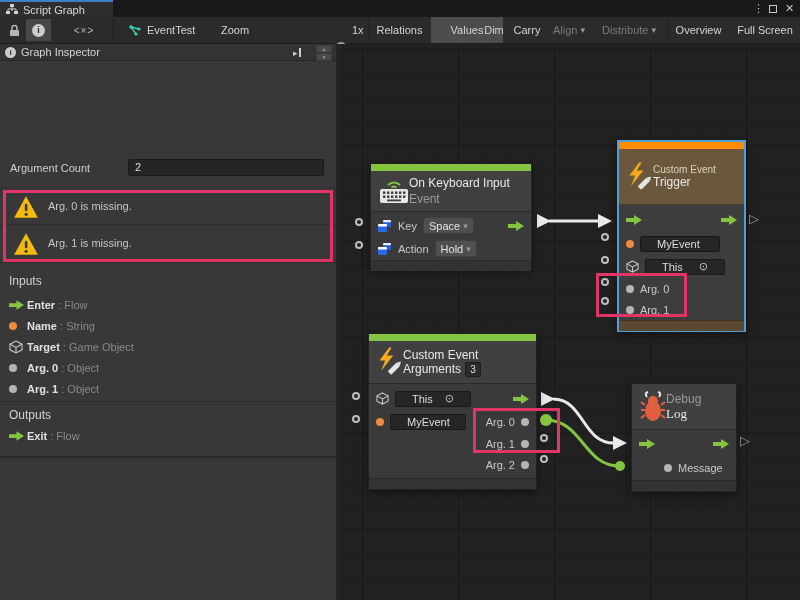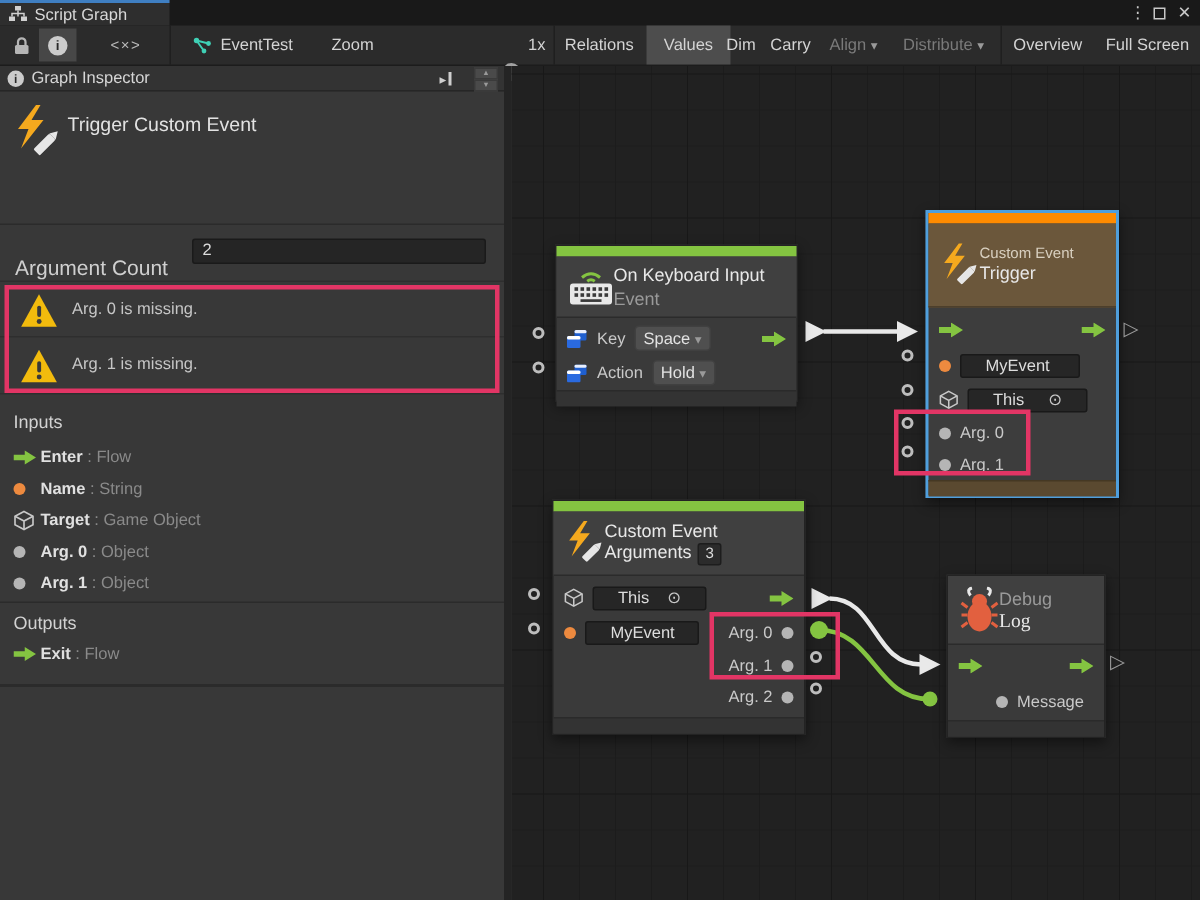--- a/index.html
+++ b/index.html
@@ -43,21 +43,21 @@
   #dock-btn { position:absolute; left:293px; top:2px; width:17px; height:13px; display:flex; align-items:center;
               color:#cfcfcf; font-size:9px; }
   #dock-btn b { display:inline-block; width:2px; height:9px; background:#cfcfcf; margin-left:1px; }
   .spin { position:absolute; left:316px; width:16px; height:8px; background:#4a4a4a; border:1px solid #3a3a3a;
           color:#9a9a9a; font-size:5px; display:flex; align-items:center; justify-content:center; }
   #spin-up { top:1px; } #spin-dn { top:9px; }
 
   #insp-title-block { position:absolute; left:0; top:18px; width:336px; height:88px; border-bottom:1px solid #2b2b2b; }
   #insp-title { position:absolute; left:45px; top:13px; font-size:13px; color:#e2e2e2; }
   #arg-count-row { position:absolute; left:0; top:107px; width:336px; height:36px; }
-  #arg-count-label { position:absolute; left:10px; top:19px; font-size:14px; color:#cfcfcf; }
+  #arg-count-label { position:absolute; left:10px; top:11px; font-size:11px; color:#cfcfcf; }
   #arg-count-field { position:absolute; left:128px; top:8px; width:196px; height:17px; background:#252525;
                      border:1px solid #1a1a1a; border-radius:2px; font-size:11px; color:#dddddd;
                      padding:1px 0 0 6px; }
 
   .warn-row { position:absolute; left:0; width:336px; height:38px; border-bottom:1px solid #2e2e2e; }
   #warn-0 { top:143px; border-top:1px solid #2e2e2e; }
   #warn-1 { top:181px; }
   .warn-row svg { position:absolute; left:13px; top:7px; }
   .warn-text { position:absolute; left:48px; top:12px; font-size:11px; color:#c6c6c6; }
 
@@ -162,21 +162,21 @@
   </div>
   <div class="tbtn" style="left:147px;">EventTest</div>
 
   <div class="tbtn" style="left:221px;">Zoom</div>
   <div id="zoom-track"></div>
   <div id="zoom-knob"></div>
   <div class="tbtn" style="left:352px;">1x</div>
 
   <div class="tsep" style="left:369px;"></div>
   <div class="tbtn" style="left:371px; width:57px;">Relations</div>
-  <div class="tbtn active" style="left:431px; width:56px;">Values</div>
+  <div class="tbtn active" style="left:431px; width:72px;">Values</div>
   <div class="tbtn" style="left:480px; width:28px;">Dim</div>
   <div class="tbtn" style="left:509px; width:36px;">Carry</div>
   <div class="tbtn disabled caret" style="left:548px; width:42px;">Align</div>
   <div class="tbtn disabled caret" style="left:595px; width:68px;">Distribute</div>
   <div class="tsep" style="left:667px;"></div>
   <div class="tbtn" style="left:671px; width:55px;">Overview</div>
   <div class="tbtn" style="left:731px; width:68px;">Full Screen</div>
 </div>
 
 <div id="graph"></div>
@@ -197,30 +197,20 @@
 
 <div id="inspector">
   <div id="insp-header">
     <div class="info-circle" style="width:11px;height:11px;font-size:8px;">i</div>
     <span>Graph Inspector</span>
   </div>
   <div id="dock-btn">▸<b></b></div>
   <div id="spin-up" class="spin">▲</div>
   <div id="spin-dn" class="spin">▼</div>
 
-  <div id="insp-title-block">
-    <svg class="abs" style="left:9px; top:8px;" width="32" height="36" viewBox="0 0 32 36">
-      <polygon points="15,0 3,16 10,16 5,29 20,10 12,10 18,0" fill="#f5a91e"></polygon>
-      <g transform="rotate(-45 21 26)">
-        <rect x="13" y="23" width="15" height="6" rx="1" fill="#e6e6e6"></rect>
-        <path d="M28 23l5 3-5 3z" fill="#e6e6e6"></path>
-      </g>
-    </svg>
-    <div id="insp-title">Trigger Custom Event</div>
-  </div>
 
   <div id="arg-count-row">
     <div id="arg-count-label">Argument Count</div>
     <div id="arg-count-field">2</div>
   </div>
 
   <div id="warn-0" class="warn-row">
     <svg width="26" height="24" viewBox="0 0 24 22">
       <path d="M12 1 23 21H1z" fill="#f2bb0d"></path>
       <rect x="10.9" y="8" width="2.4" height="7" rx="1.2" fill="#3a3a3a"></rect>

